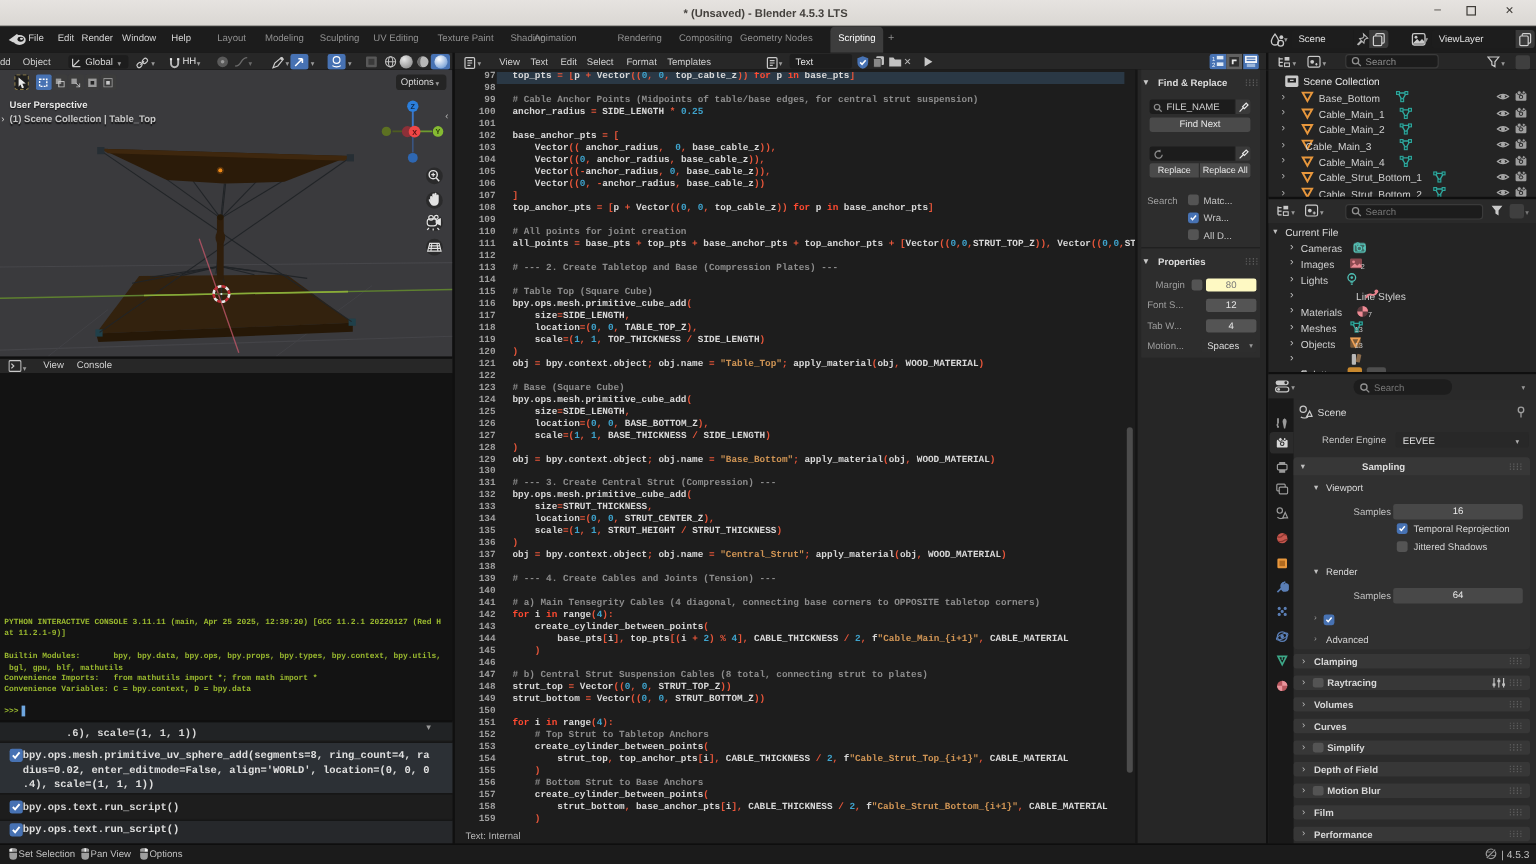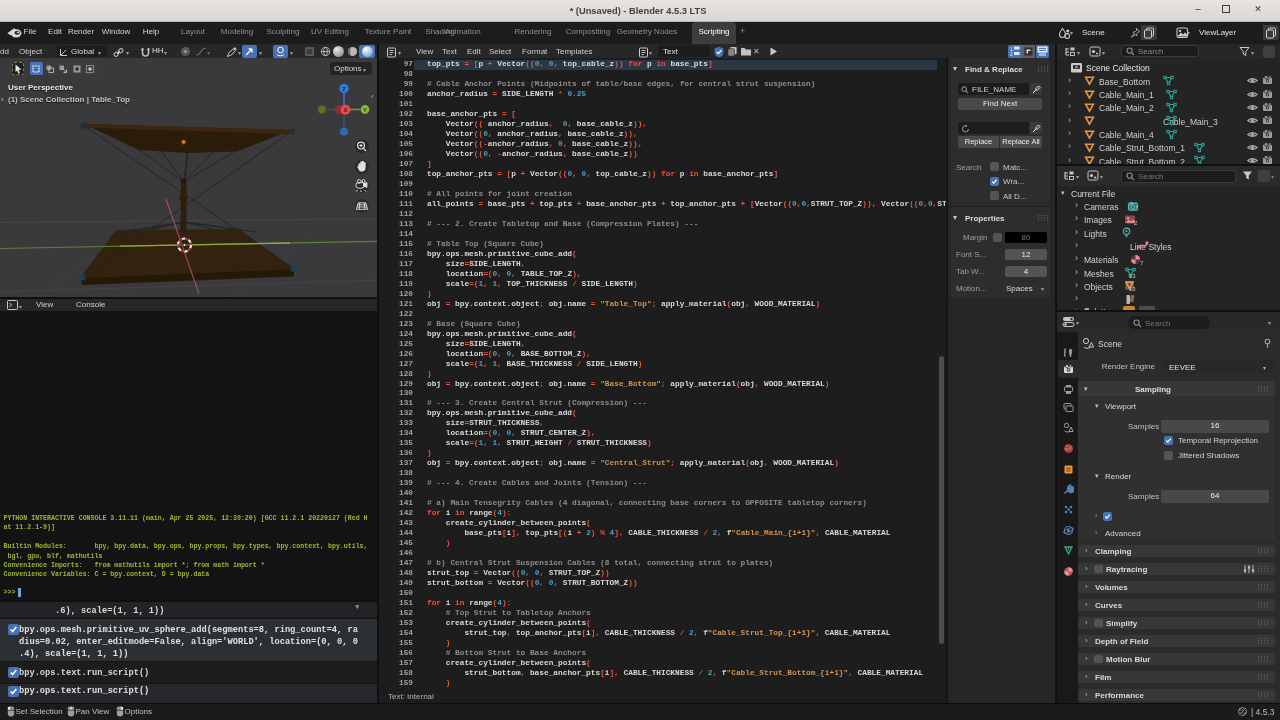--- a/index.html
+++ b/index.html
@@ -343,21 +343,21 @@
 <div style="position:absolute;left:8px;top:83px;font-size:8px;font-weight:600;color:#e8e8e8;text-shadow:0 1px 1px rgba(0,0,0,0.7);">User Perspective</div>
 <div style="position:absolute;left:8px;top:95px;font-size:8px;font-weight:600;color:#c6c6c6;text-shadow:0 1px 1px rgba(0,0,0,0.7);">(1) Scene Collection | Table_Top</div>
 <div style="position:absolute;left:1px;top:94.5px;font-size:8px;color:#cccccc;">›</div>
 <div style="position:absolute;left:0;top:298px;width:377px;height:13px;background:#272727;"></div>
 <svg class="abs" style="left:7px;top:300px;" width="11" height="10" viewBox="0 0 11 10">
 <rect x="0.5" y="0.5" width="10" height="9" rx="1" fill="none" stroke="#c9c9c9" stroke-width="1"></rect>
 <path d="M2.5 3 L4.5 5 L2.5 7" stroke="#c9c9c9" stroke-width="1" fill="none"></path>
 </svg>
 <div style="position:absolute;left:19px;top:302.5px;font-size:6px;color:#9a9a9a;">▾</div>
 <div style="position:absolute;left:36px;top:300px;font-size:8px;color:#d0d0d0;">View</div>
-<div style="position:absolute;left:76px;top:300px;font-size:8px;color:#d0d0d0;">Console</div>
+<div style="position:absolute;left:64px;top:300px;font-size:8px;color:#d0d0d0;">Console</div>
 <div style="position:absolute;left:0;top:311px;width:377px;height:290px;background:#131313;"></div>
 <div style="position:absolute;left:3.5px;top:514.0px;white-space:pre;font-size:6.6px;line-height:9.4px;font-weight:bold;color:#9ab92f;font-family:'Liberation Mono',monospace;">PYTHON INTERACTIVE CONSOLE 3.11.11 (main, Apr 25 2025, 12:39:20) [GCC 11.2.1 20220127 (Red H</div>
 <div style="position:absolute;left:3.5px;top:523.4px;white-space:pre;font-size:6.6px;line-height:9.4px;font-weight:bold;color:#9ab92f;font-family:'Liberation Mono',monospace;">at 11.2.1-9)]</div>
 <div style="position:absolute;left:3.5px;top:532.8px;white-space:pre;font-size:6.6px;line-height:9.4px;font-weight:bold;color:#9ab92f;font-family:'Liberation Mono',monospace;"></div>
 <div style="position:absolute;left:3.5px;top:542.2px;white-space:pre;font-size:6.6px;line-height:9.4px;font-weight:bold;color:#9ab92f;font-family:'Liberation Mono',monospace;">Builtin Modules:       bpy, bpy.data, bpy.ops, bpy.props, bpy.types, bpy.context, bpy.utils,</div>
 <div style="position:absolute;left:3.5px;top:551.6px;white-space:pre;font-size:6.6px;line-height:9.4px;font-weight:bold;color:#9ab92f;font-family:'Liberation Mono',monospace;"> bgl, gpu, blf, mathutils</div>
 <div style="position:absolute;left:3.5px;top:561.0px;white-space:pre;font-size:6.6px;line-height:9.4px;font-weight:bold;color:#9ab92f;font-family:'Liberation Mono',monospace;">Convenience Imports:   from mathutils import *; from math import *</div>
 <div style="position:absolute;left:3.5px;top:570.4px;white-space:pre;font-size:6.6px;line-height:9.4px;font-weight:bold;color:#9ab92f;font-family:'Liberation Mono',monospace;">Convenience Variables: C = bpy.context, D = bpy.data</div>
 <div style="position:absolute;left:3.5px;top:588.5px;white-space:pre;font-size:6.6px;font-weight:bold;color:#9ab92f;font-family:'Liberation Mono',monospace;">&gt;&gt;&gt;</div>
 <div style="position:absolute;left:18px;top:588px;width:2.5px;height:9px;background:#6fa7e0;"></div>
@@ -561,21 +561,21 @@
 <div style="position:absolute;left:1003px;top:177px;font-size:8px;color:#c8c8c8;">Wra...</div>
 <div style="position:absolute;left:990px;top:191px;width:9px;height:9px;background:#545454;border-radius:2px;"></div>
 <div style="position:absolute;left:1003px;top:191.5px;font-size:8px;color:#c8c8c8;">All D...</div>
 <div style="position:absolute;left:953px;top:213px;font-size:8px;color:#c8c8c8;">▾</div>
 <div style="position:absolute;left:965px;top:213.5px;font-size:8px;font-weight:bold;color:#dcdcdc;">Properties</div>
 <svg class="abs" style="left:1038px;top:215px;" width="10" height="6" viewBox="0 0 10 6">
     <path d="M0.5 0 L0.5 6 M3.5 0 L3.5 6 M6.5 0 L6.5 6 M9.5 0 L9.5 6" stroke="#5f5f5f" stroke-width="1" stroke-dasharray="1.2 1"></path>
   </svg>
 <div style="position:absolute;left:963px;top:233px;font-size:8px;color:#9e9e9e;">Margin</div>
 <div style="position:absolute;left:993px;top:232.5px;width:9px;height:9px;background:#545454;border-radius:2px;"></div>
-<div style="position:absolute;left:1005px;top:231.5px;width:42px;height:11px;background:#000000;border-radius:2px;text-align:center;font-size:8px;color:#787878;line-height:11px;">80</div>
+<div style="position:absolute;left:1005px;top:231.5px;width:42px;height:11px;background:#fef9c3;border-radius:2px;text-align:center;font-size:8px;color:#787878;line-height:11px;">80</div>
 <div style="position:absolute;left:956px;top:250px;font-size:8px;color:#9e9e9e;">Font S...</div>
 <div style="position:absolute;left:1005px;top:248.5px;width:42px;height:11px;background:#545454;border-radius:2px;text-align:center;font-size:8px;color:#e8e8e8;line-height:11px;">12</div>
 <div style="position:absolute;left:956px;top:267px;font-size:8px;color:#9e9e9e;">Tab W...</div>
 <div style="position:absolute;left:1005px;top:265.5px;width:42px;height:11px;background:#545454;border-radius:2px;text-align:center;font-size:8px;color:#e8e8e8;line-height:11px;">4</div>
 <div style="position:absolute;left:956px;top:284px;font-size:8px;color:#9e9e9e;">Motion...</div>
 <div style="position:absolute;left:1001px;top:282.5px;width:46px;height:11px;background:#2e2e2e;border-radius:2px;font-size:8px;color:#dadada;line-height:11px;"><span style="padding-left:5px;">Spaces</span><span style="position:absolute;right:3px;top:1.5px;font-size:6px;color:#9a9a9a;">▾</span></div>
 <div style="position:absolute;left:1057px;top:58px;width:223px;height:107px;background:#242424;"></div>
 <svg class="abs" style="left:1070px;top:61px;" width="13" height="13" viewBox="0 0 13 13">
 <rect x="1" y="2" width="11" height="9.5" rx="1.2" fill="#c9c9c9"></rect>
 <rect x="3" y="4.2" width="7" height="3.6" fill="#242424"></rect>
@@ -645,21 +645,21 @@
 <rect x="1" y="2.5" width="9" height="6.5" rx="1" fill="#9e9e9e"></rect>
 <circle cx="4" cy="2.3" r="1.7" fill="#9e9e9e" stroke="#242424" stroke-width="0.7"></circle>
 <circle cx="7.8" cy="2" r="1.3" fill="#9e9e9e" stroke="#242424" stroke-width="0.7"></circle>
 <circle cx="5.5" cy="5.8" r="1.8" fill="#242424"></circle>
     <circle cx="5.5" cy="5.8" r="1" fill="#9e9e9e"></circle>
 </svg>
 <div style="position:absolute;left:1068px;top:114.7px;font-size:9px;color:#b0b0b0;">›</div>
 <svg class="abs" style="left:1084px;top:115.2px;" width="11" height="11" viewBox="0 0 11 11">
 <path d="M1.6 2.2 L9.4 2.2 L5.5 9.2 Z" fill="none" stroke="#e8973c" stroke-width="1.6"></path>
 </svg>
-<div style="position:absolute;left:1163px;top:116.7px;font-size:8.5px;color:#cfcfcf;">Cable_Main_3</div>
+<div style="position:absolute;left:1088px;top:116.7px;font-size:8.5px;color:#cfcfcf;">Cable_Main_3</div>
 <svg class="abs" style="left:1166px;top:115.2px;" width="11" height="11" viewBox="0 0 11 11">
 <path d="M2 2.5 L9 2.5 L5.5 8.5 Z" fill="none" stroke="#2fa89e" stroke-width="1.1"></path>
 <rect x="0.8" y="1.3" width="2.4" height="2.4" fill="#0e3f3a" stroke="#2fa89e" stroke-width="0.9"></rect>
 <rect x="7.8" y="1.3" width="2.4" height="2.4" fill="#0e3f3a" stroke="#2fa89e" stroke-width="0.9"></rect>
 <rect x="4.3" y="7.3" width="2.4" height="2.4" fill="#0e3f3a" stroke="#2fa89e" stroke-width="0.9"></rect>
 </svg>
 <svg class="abs" style="left:1247px;top:115.2px;" width="11" height="11" viewBox="0 0 11 11">
 <path d="M0.8 5.5 Q5.5 1.8 10.2 5.5 Q5.5 9.2 0.8 5.5 Z" fill="none" stroke="#a8a8a8" stroke-width="1.1"></path>
 <circle cx="5.5" cy="5.5" r="1.7" fill="#a8a8a8"></circle>
 </svg>

